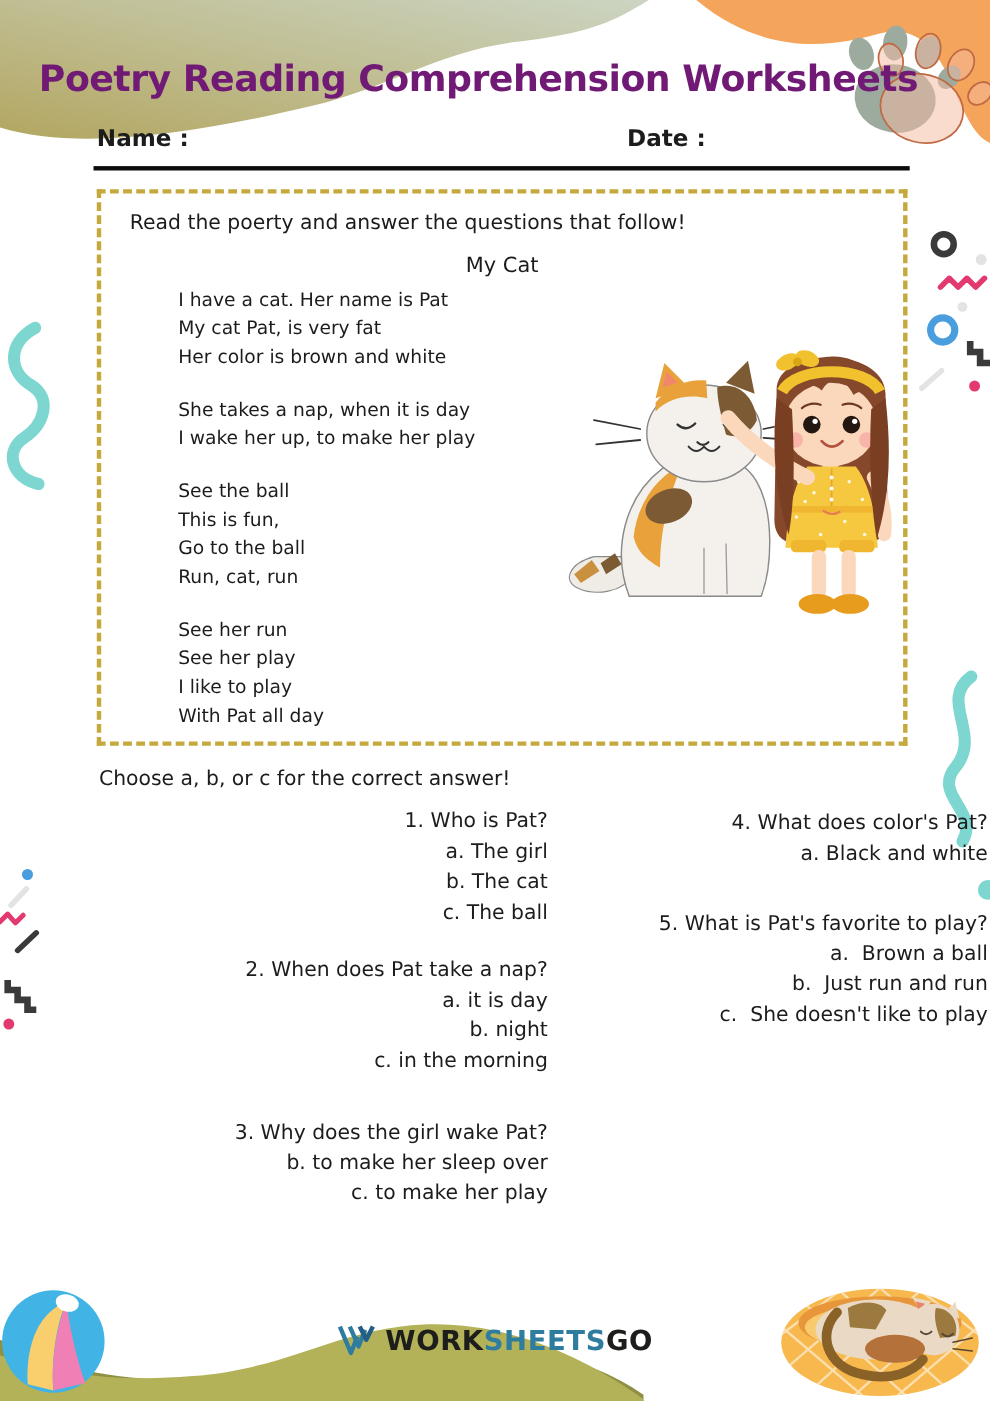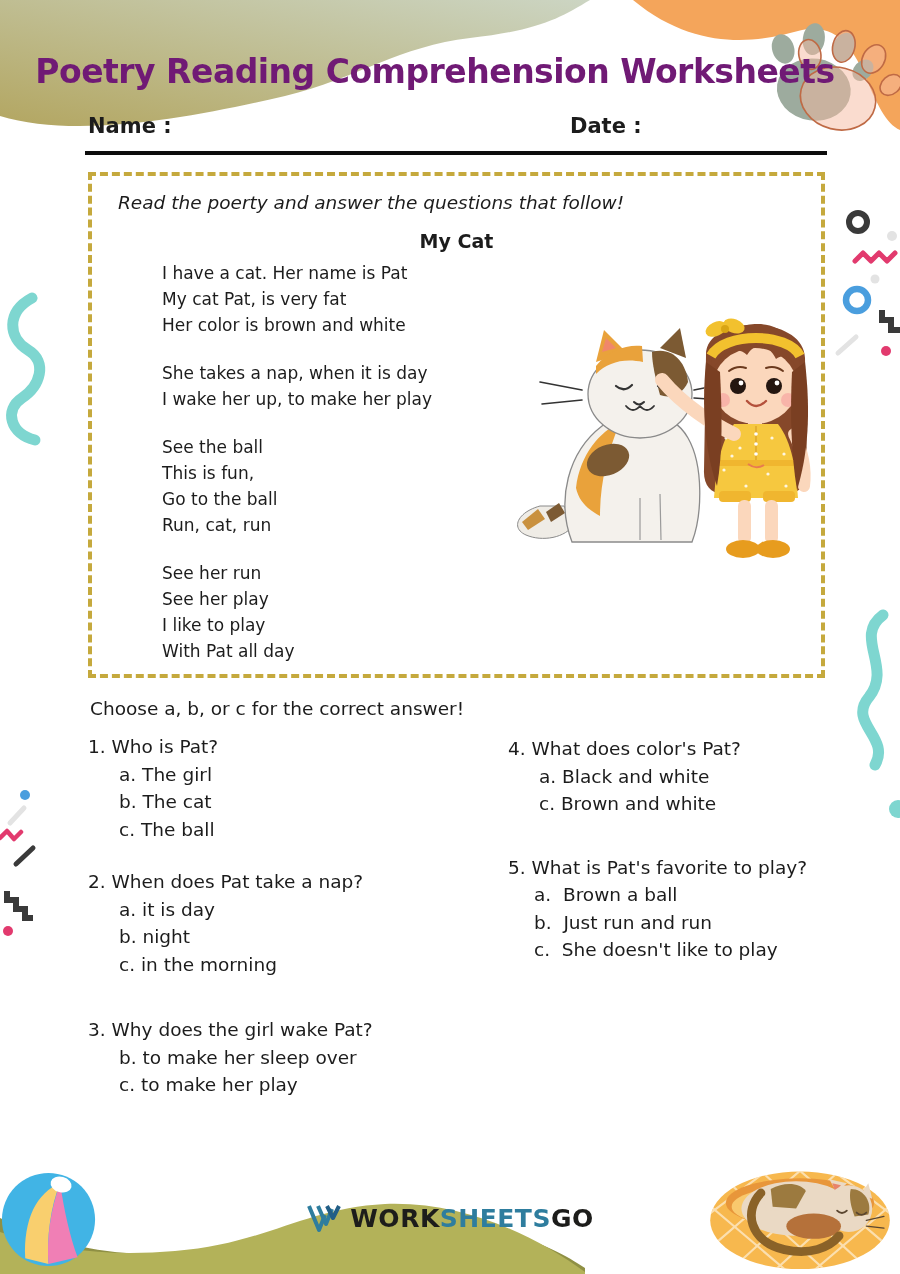--- a/index.html
+++ b/index.html
@@ -20,29 +20,29 @@
   .name-row{position:absolute;left:88px;top:114px;width:740px;font-weight:bold;font-size:21px;}
   .name-label{position:absolute;left:0;top:0;}
   .date-label{position:absolute;left:482px;top:0;}
   .head-rule{position:absolute;left:85px;top:151px;width:742px;height:4px;background:#0d0d0d;}
 
   
   .poem-box{
     position:absolute;left:88px;top:172px;width:729px;height:498px;
     border:4px dashed #c5a93d;box-sizing:content-box;
   }
-  .poem-instruction{position:absolute;left:26px;top:16px;font-size:18.5px;font-style:italic;}
-  .poem-title{position:absolute;left:0;top:54px;width:729px;text-align:center;font-weight:bold;font-size:19px;}
+  .poem-instruction{position:absolute;left:26px;top:16px;font-size:18.5px;}
+  .poem-title{position:absolute;left:0;top:54px;width:729px;text-align:center;font-weight:normal;font-size:19px;}
   .poem-text{position:absolute;left:70px;top:84px;font-size:17px;line-height:26px;}
   .stanza{margin-bottom:22px;}
   .illustration{position:absolute;left:418px;top:126px;}
 
   
   .choose-line{position:absolute;left:90px;top:698px;font-size:18.5px;}
-  .q-col{position:absolute;font-size:18.5px;}
+  .q-col{position:absolute;font-size:18.5px;text-align:right;}
   .q-col-left{left:88px;top:733px;width:410px;}
   .q-col-right{left:508px;top:735px;width:390px;}
   .q-prompt{line-height:27.5px;}
   .q-opt{padding-left:31px;line-height:27.5px;white-space:pre;}
   .q-gap-sm{margin-top:25px;}
   .q-gap-md{margin-top:36px;}
   .q-gap-lg{margin-top:38px;}
 
   
   .footer-logo{
@@ -250,21 +250,20 @@
     <div class="q-prompt"><span>3.</span> <span>Why does the girl wake Pat?</span></div>
     <div class="q-opt">b. to make her sleep over</div>
     <div class="q-opt">c. to make her play</div>
   </div>
 </div>
 
 <div class="q-col q-col-right">
   <div>
     <div class="q-prompt"><span>4.</span> <span>What does color's Pat?</span></div>
     <div class="q-opt">a. Black and white</div>
-    <div class="q-opt">c. Brown and white</div>
   </div>
   <div class="q-gap-md">
     <div class="q-prompt"><span>5.</span> <span>What is Pat's favorite to play?</span></div>
     <div class="q-opt" style="padding-left:26px;">a.  Brown a ball</div>
     <div class="q-opt" style="padding-left:26px;">b.  Just run and run</div>
     <div class="q-opt" style="padding-left:26px;">c.  She doesn't like to play</div>
   </div>
 </div>
 
 <svg class="abs" style="left:0;top:1160px;" width="590" height="114" viewBox="0 0 590 114">

